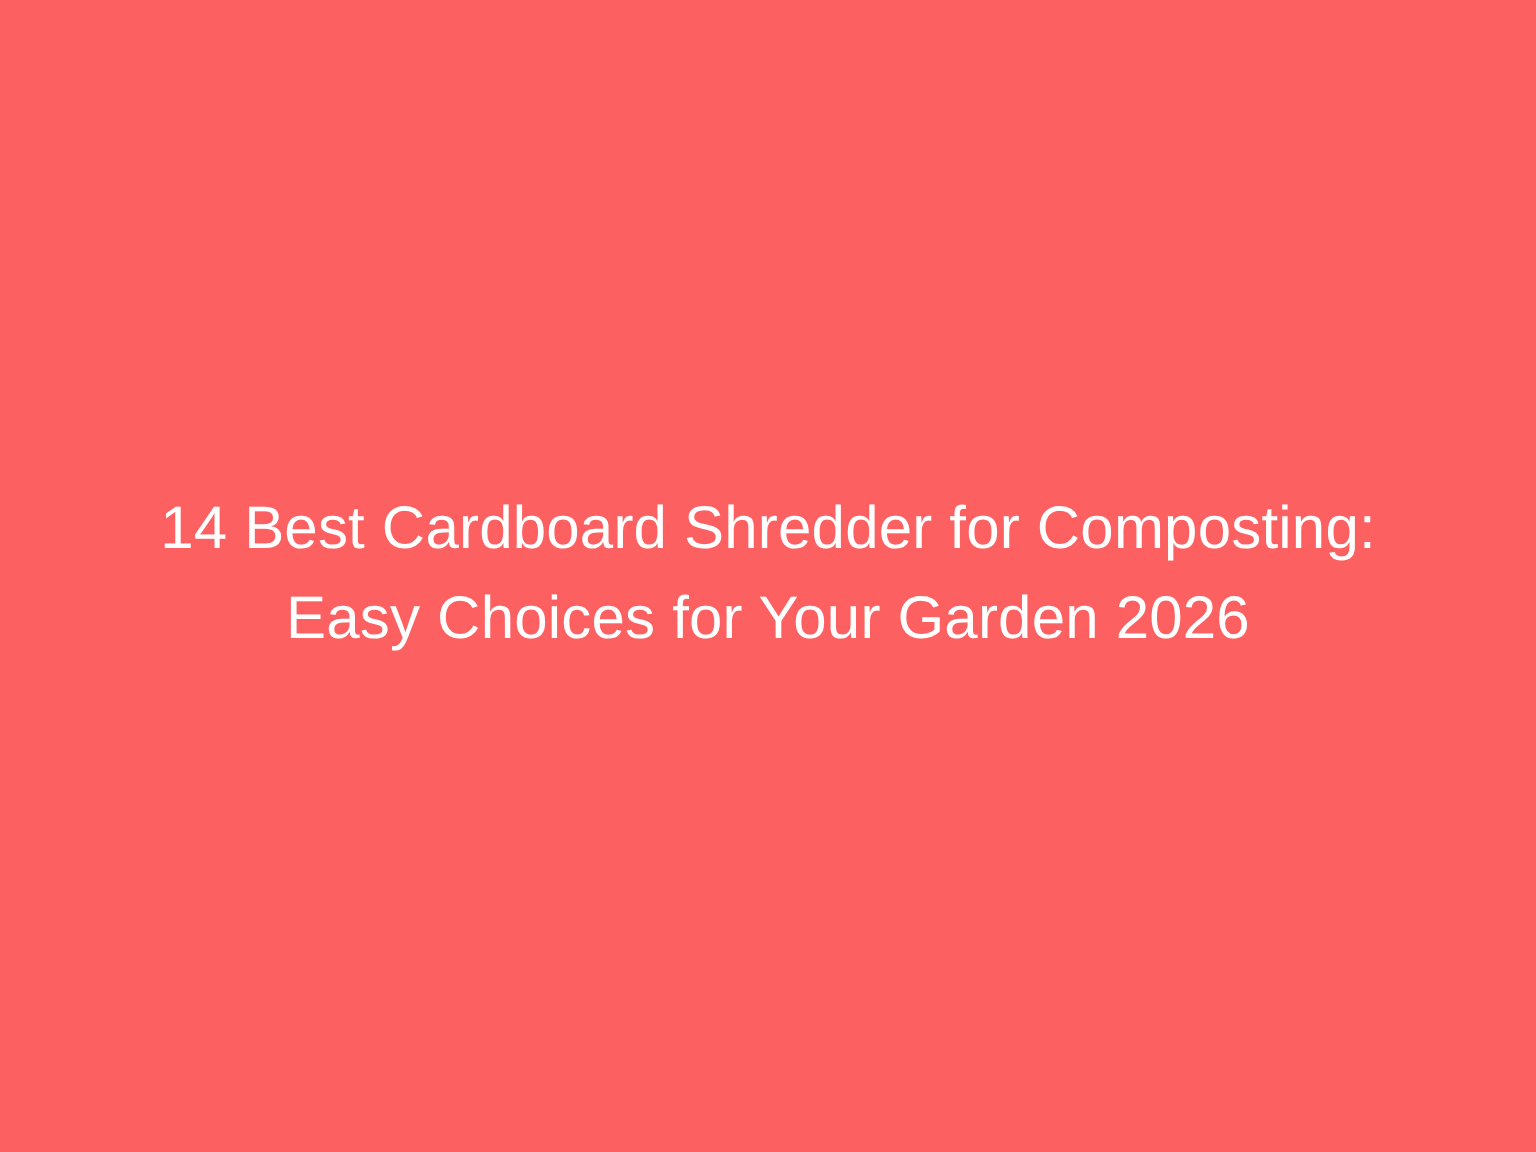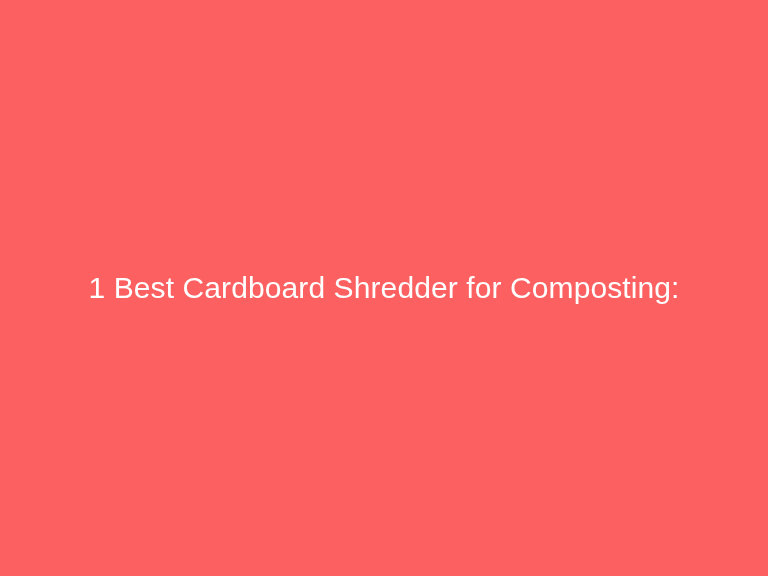--- a/index.html
+++ b/index.html
@@ -47,16 +47,17 @@
     text-rendering: optimizeLegibility;
     -webkit-font-smoothing: antialiased;
   }
 </style>
 </head>
 <body>
 
 <div id="hero-card" style="background-color: rgb(252, 96, 96);">
 
   <h1 id="title-block">
-    <span class="title-line" style="color: rgb(255, 255, 255);">1 Best Cardboard Shredder for Composting:</span>
+    <span class="title-line" style="color: rgb(255, 255, 255);">14 Best Cardboard Shredder for Composting:</span>
+    <span class="title-line" style="color: rgb(255, 255, 255);">Easy Choices for Your Garden 2026</span>
   </h1>
 
 </div>
 
 </body></html>

